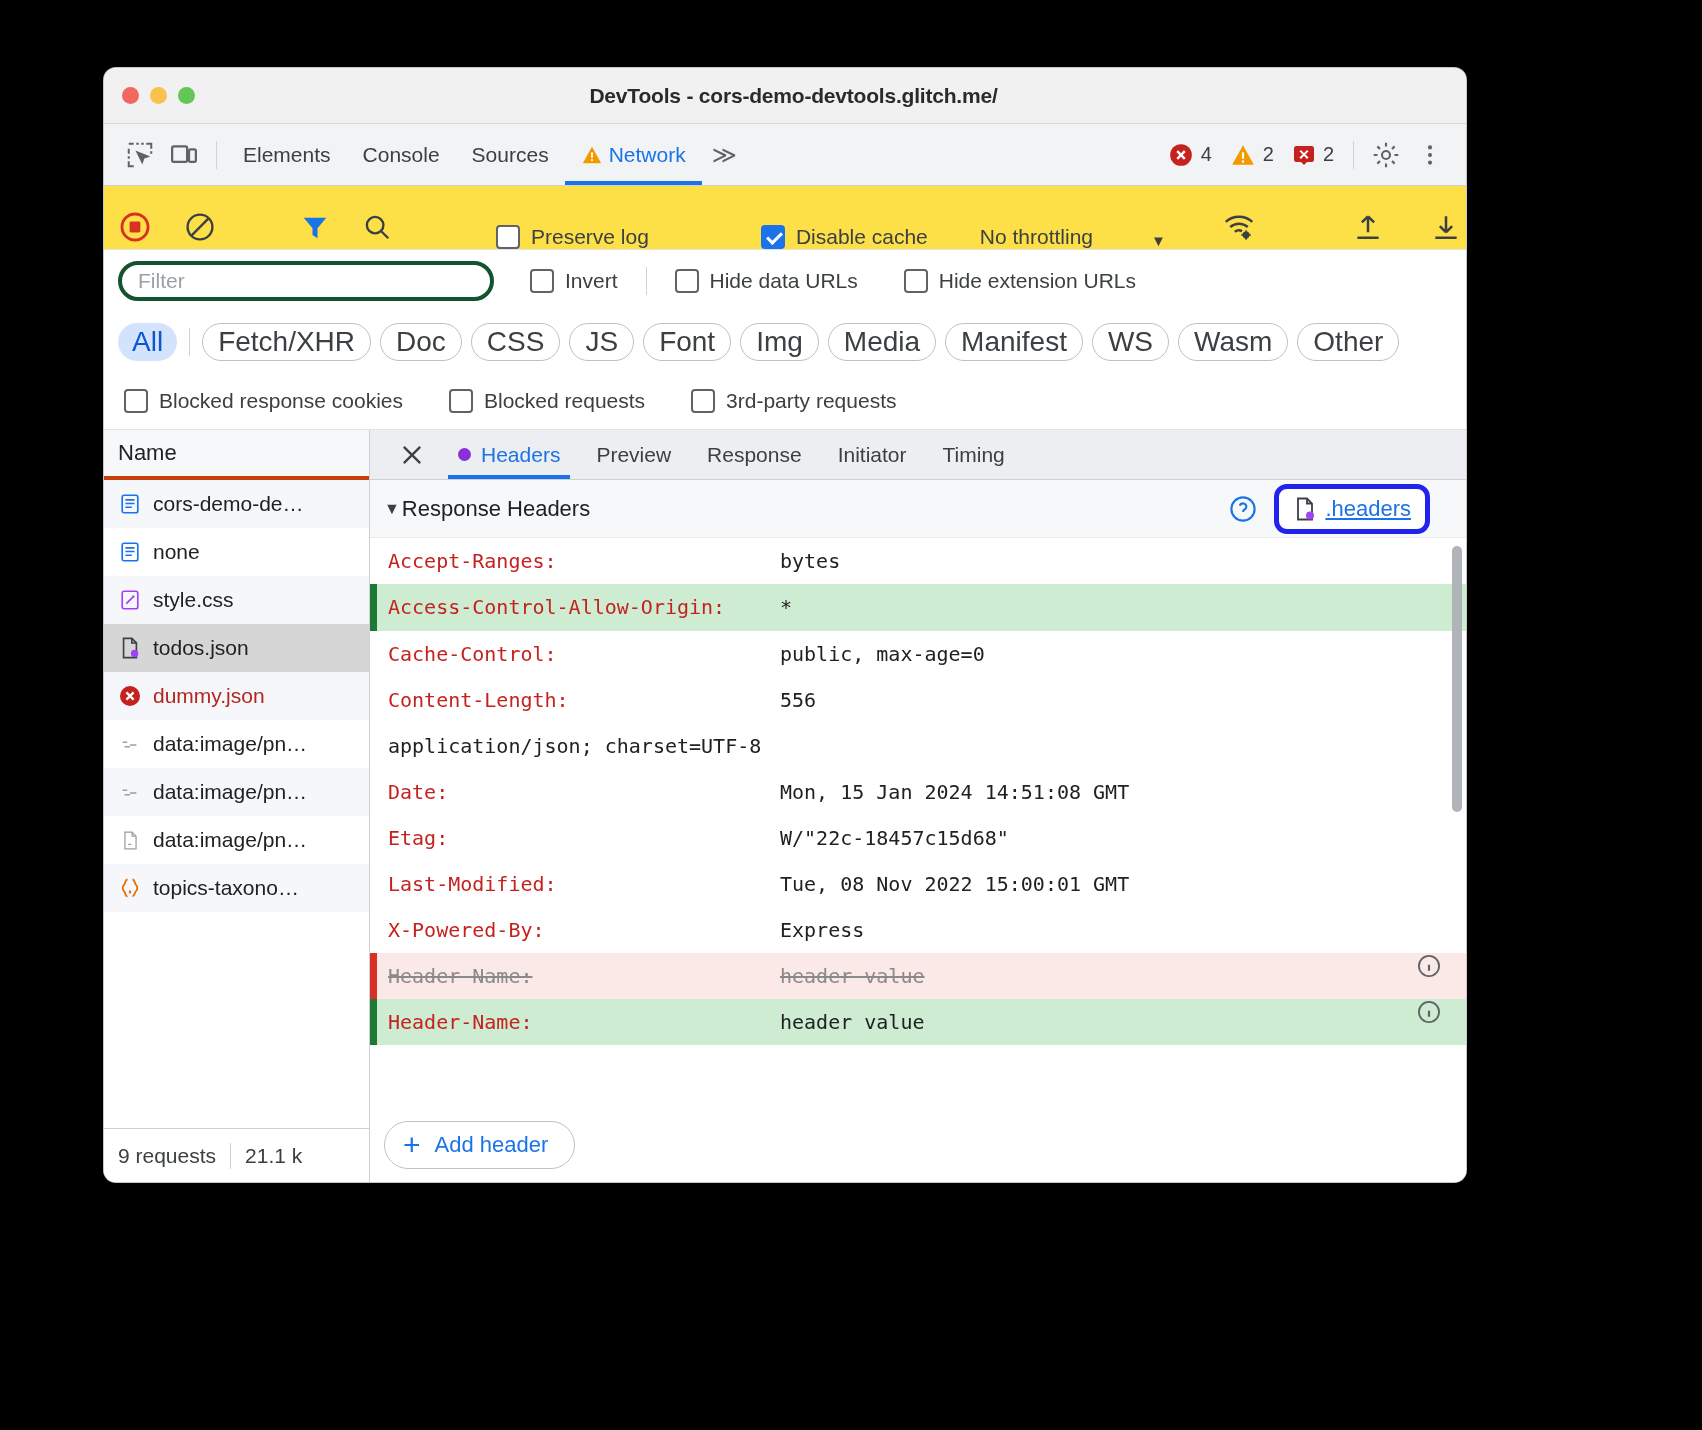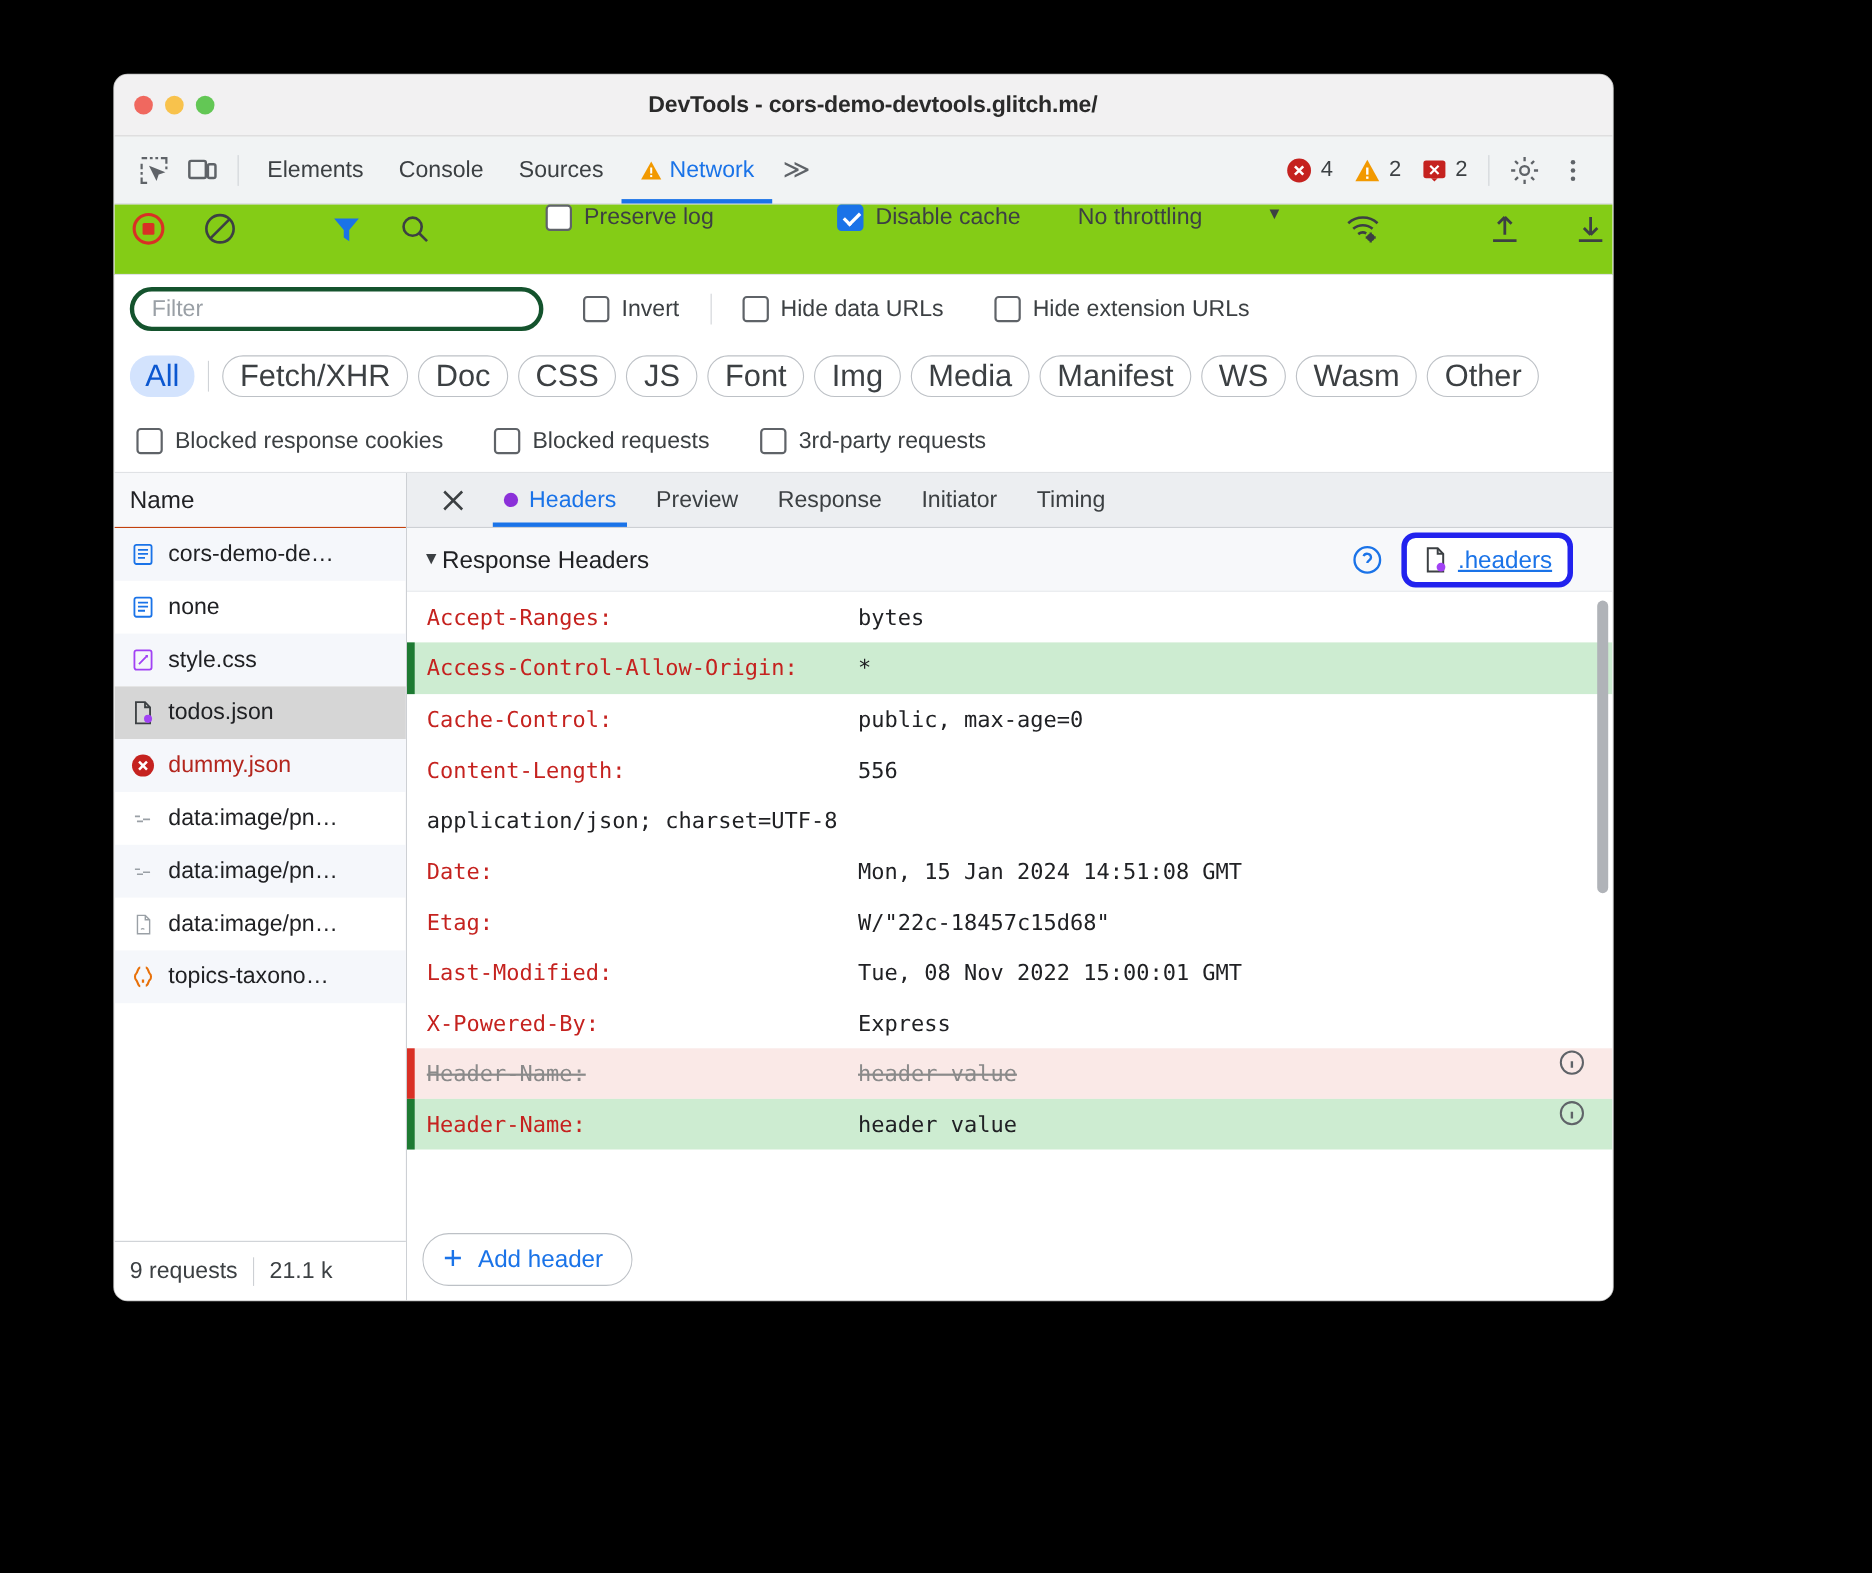--- a/index.html
+++ b/index.html
@@ -66,23 +66,23 @@
     content: ""; position: absolute; left: 0; right: 0; bottom: 0;
     height: 4px; background: #1a73e8;
   }
   .chev { font-size: 24px; color: #5f6368; padding: 0 10px; letter-spacing: -3px; }
   #counters { margin-left: auto; display: flex; align-items: center; gap: 0; }
   .counter { display: flex; align-items: center; gap: 7px; font-size: 20px; color: #3c4043; padding: 0 9px; }
 
   
   #nettoolbar {
     height: 64px; flex: 0 0 64px;
-    background: #84cc16;
+    background: #fde047;
     border-bottom: 1px solid #e0e2e5;
-    display: flex; align-items: flex-start; padding: 0 14px; gap: 32px;
+    display: flex; align-items: flex-end; padding: 0 14px; gap: 32px;
   }
   .nt-btn { width: 48px; height: 44px; display: flex; align-items: center; justify-content: center; }
   .cb-label { display: flex; align-items: center; gap: 11px; font-size: 21px; color: #3c4043; padding: 0 6px; white-space: nowrap; }
   .cbox {
     width: 24px; height: 24px; border: 2px solid #5f6368; border-radius: 4px;
     background: #fff; flex: 0 0 24px;
   }
   .cbox.checked { background: #1a73e8; border-color: #1a73e8; position: relative; }
   .cbox.checked::after {
     content: ""; position: absolute; left: 7px; top: 2px;
@@ -135,21 +135,21 @@
   
   #reqpane {
     width: 266px; flex: 0 0 266px;
     border-right: 1px solid #cdd0d4;
     display: flex; flex-direction: column;
     background: #fff;
   }
   #name-header {
     height: 50px; flex: 0 0 50px;
     background: #f7f8fa;
-    border-bottom: 1px solid #c2410c;
+    border-bottom: 4px solid #c2410c;
     display: flex; align-items: center; padding-left: 14px;
     font-size: 22px; color: #202124;
   }
   #reqlist { flex: 1 1 auto; overflow: hidden; }
   .req-row {
     height: 48px; display: flex; align-items: center;
     padding-left: 14px; gap: 11px;
     font-size: 21px; color: #202124;
     white-space: nowrap;
   }

